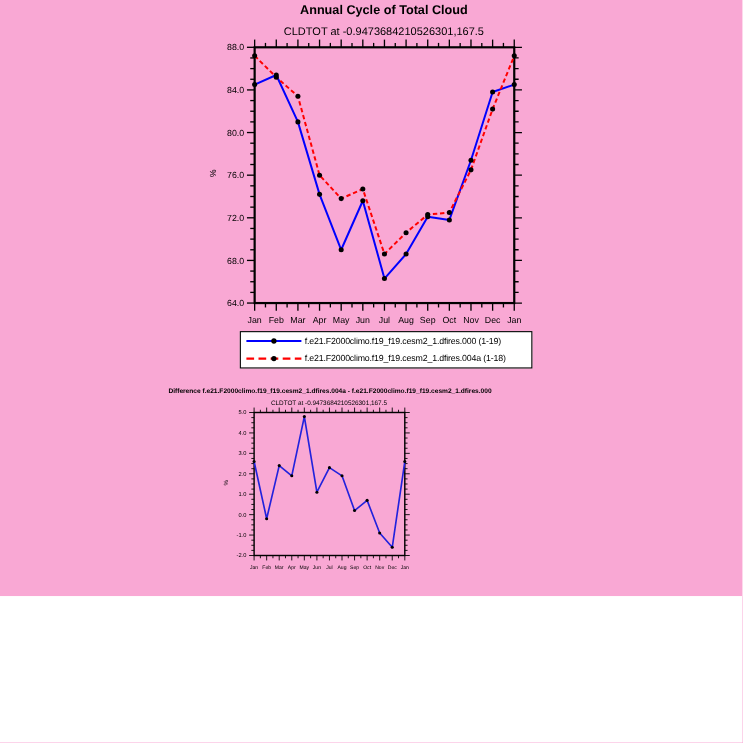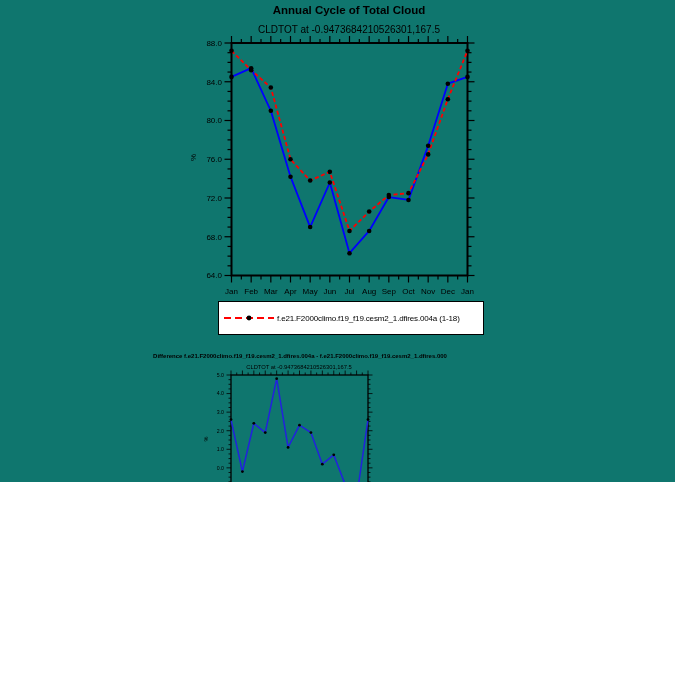--- a/index.html
+++ b/index.html
@@ -1,17 +1,17 @@
 <!DOCTYPE html>
 <html><head>
 <meta charset="utf-8">
 <style>
   html,body{margin:0;padding:0;background:#ffffff;}
   body{font-family:"Liberation Sans",sans-serif;}
-  #canvas{position:relative;width:675px;height:482px;background:#0f766e;overflow:hidden;}
+  #canvas{position:relative;width:675px;height:542px;background:#f9a8d4;overflow:hidden;}
   .abs{position:absolute;}
   .ctr{transform:translateX(-50%);white-space:nowrap;}
   #top-title{left:349px;top:4px;font-size:11.5px;font-weight:bold;color:#000;}
   #top-subtitle{left:349px;top:24px;font-size:10px;color:#000;}
   #top-ylabel{left:190px;top:153px;font-size:8px;color:#000;transform:rotate(-90deg);}
   #plot-svg{left:0;top:0;}
   #legend-box{left:218px;top:301px;width:264px;height:32px;border:1.2px solid #000;background:#fff;
               display:flex;flex-direction:column;justify-content:space-evenly;}
   .legend-row{display:flex;align-items:center;height:15px;padding-left:4px;}
   .legend-row svg{flex:0 0 auto;}
@@ -339,20 +339,27 @@
           <circle cx="345.1666666666667" cy="484.57142857142856" r="1.4" fill="#000000"></circle>
           <circle cx="356.5833333333333" cy="497.57142857142856" r="1.4" fill="#000000"></circle>
           <circle cx="368" cy="419.57142857142856" r="1.4" fill="#000000"></circle>
         </g>
       </g>
     </svg>
 
   <div id="legend-box" class="abs">
     <div class="legend-row">
       <svg width="52" height="10">
+        <line x1="1" y1="5" x2="51" y2="5" stroke-width="2" stroke="#0000ff" stroke-dasharray="none"></line>
+        <circle cx="26" cy="5" r="2.4" fill="#000"></circle>
+      </svg>
+      <span class="legend-label">f.e21.F2000climo.f19_f19.cesm2_1.dfires.000 (1-19)</span>
+    </div>
+    <div class="legend-row">
+      <svg width="52" height="10">
         <line x1="1" y1="5" x2="51" y2="5" stroke-width="2" stroke="#ff0000" stroke-dasharray="7,4"></line>
         <circle cx="26" cy="5" r="2.4" fill="#000"></circle>
       </svg>
       <span class="legend-label">f.e21.F2000climo.f19_f19.cesm2_1.dfires.004a (1-18)</span>
     </div>
   </div>
 
   <div id="bot-title" class="abs ctr">Difference f.e21.F2000climo.f19_f19.cesm2_1.dfires.004a - f.e21.F2000climo.f19_f19.cesm2_1.dfires.000</div>
   <div id="bot-subtitle" class="abs ctr">CLDTOT at -0.9473684210526301,167.5</div>
   <div id="bot-ylabel" class="abs">%</div>

